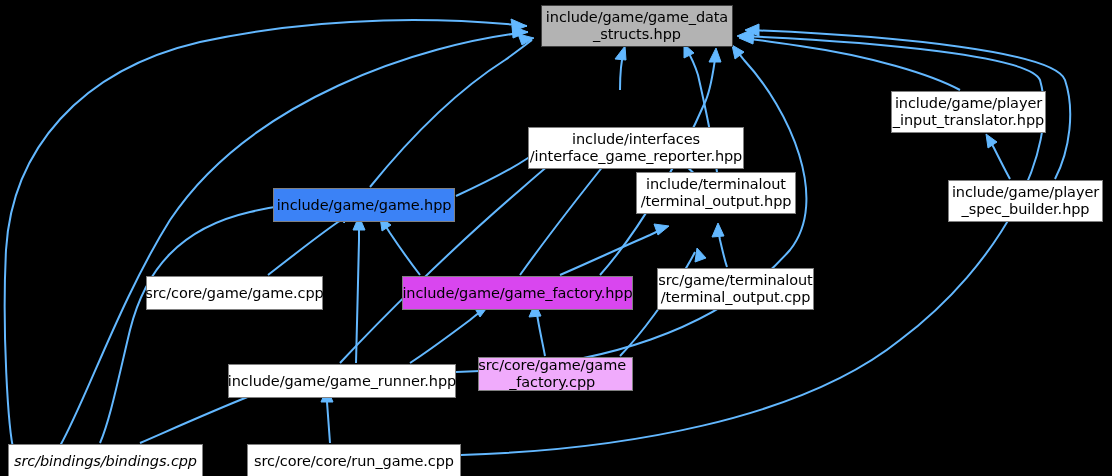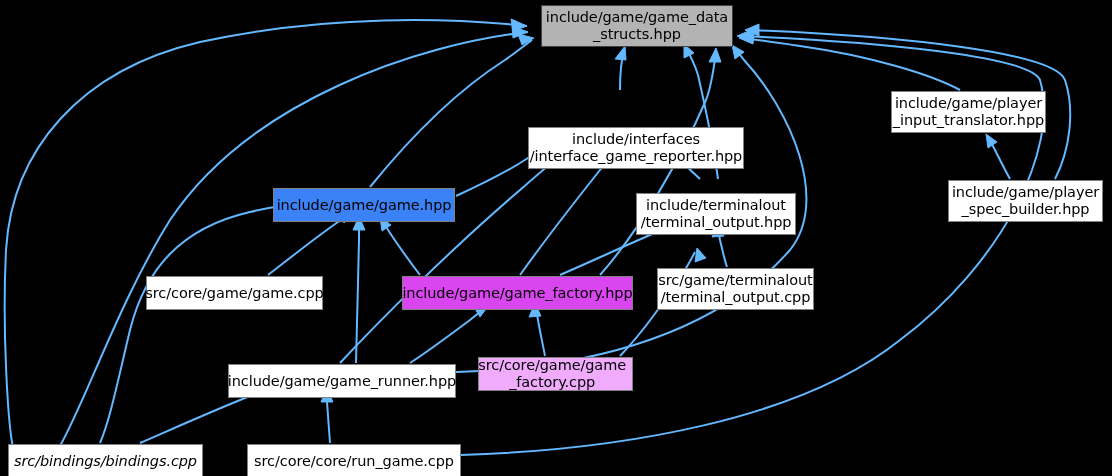--- a/index.html
+++ b/index.html
@@ -117,21 +117,21 @@
   <div id="nodes-layer">
       <div class="node-box root" style="left: 541px; top: 5px; width: 192px; height: 42px; background: rgb(179, 179, 179); border-color: rgb(64, 64, 64);"><span>include/game/game_data
 _structs.hpp</span></div>
       <div class="node-box" style="left: 528px; top: 91px; width: 216px; height: 42px; background: rgb(255, 255, 255); border-color: rgb(128, 128, 128); margin-top: 36px;"><span>include/interfaces
 /interface_game_reporter.hpp</span></div>
       <div class="node-box" style="left: 891px; top: 91px; width: 155px; height: 42px; background: rgb(255, 255, 255); border-color: rgb(128, 128, 128);"><span>include/game/player
 _input_translator.hpp</span></div>
       <div class="node-box" style="left: 948px; top: 180px; width: 155px; height: 42px; background: rgb(255, 255, 255); border-color: rgb(128, 128, 128);"><span>include/game/player
 _spec_builder.hpp</span></div>
       <div class="node-box" style="left: 273px; top: 188px; width: 182px; height: 26px; background: #3b82f6; border-color: rgb(128, 128, 128);"><span>include/game/game.hpp</span></div>
-      <div class="node-box" style="left: 636px; top: 193px; width: 160px; height: 42px; background: rgb(255, 255, 255); border-color: rgb(128, 128, 128);"><span>include/terminalout
+      <div class="node-box" style="left: 636px; top: 172px; width: 160px; height: 42px; background: rgb(255, 255, 255); border-color: rgb(128, 128, 128);"><span>include/terminalout
 /terminal_output.hpp</span></div>
       <div class="node-box" style="left: 146px; top: 276px; width: 177px; height: 26px; background: rgb(255, 255, 255); border-color: rgb(128, 128, 128);"><span>src/core/game/game.cpp</span></div>
       <div class="node-box" style="left: 402px; top: 276px; width: 231px; height: 26px; background: #d946ef; border-color: rgb(128, 128, 128);"><span>include/game/game_factory.hpp</span></div>
       <div class="node-box" style="left: 657px; top: 268px; width: 157px; height: 42px; background: rgb(255, 255, 255); border-color: rgb(128, 128, 128);"><span>src/game/terminalout
 /terminal_output.cpp</span></div>
       <div class="node-box" style="left: 228px; top: 364px; width: 228px; height: 26px; background: rgb(255, 255, 255); border-color: rgb(128, 128, 128);"><span>include/game/game_runner.hpp</span></div>
       <div class="node-box" style="left: 478px; top: 357px; width: 155px; height: 30px; background: #f0abfc; border-color: rgb(128, 128, 128); justify-content: flex-end;"><span>src/core/game/game
 _factory.cpp</span></div>
       <div class="node-box" style="left: 8px; top: 444px; width: 195px; height: 26px; background: rgb(255, 255, 255); border-color: rgb(128, 128, 128); font-style: italic;"><span>src/bindings/bindings.cpp</span></div>
       <div class="node-box" style="left: 247px; top: 444px; width: 214px; height: 26px; background: rgb(255, 255, 255); border-color: rgb(128, 128, 128);"><span>src/core/core/run_game.cpp</span></div>

